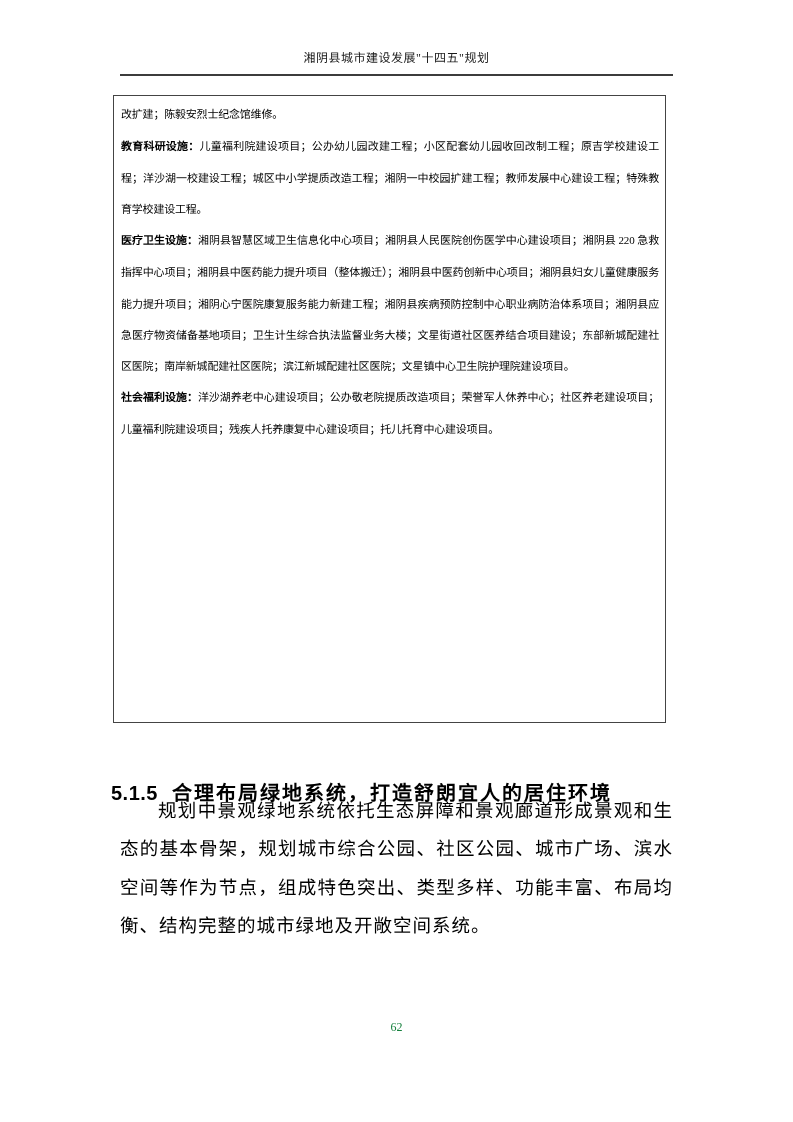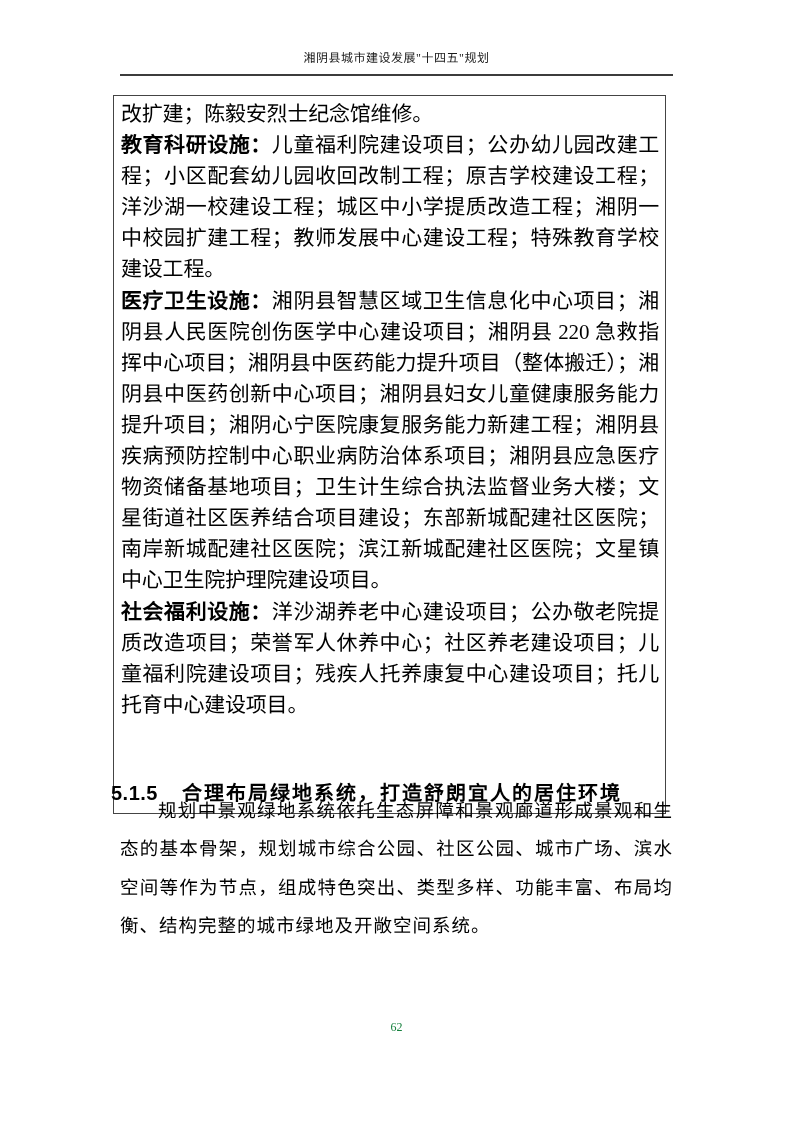--- a/index.html
+++ b/index.html
@@ -30,45 +30,45 @@
     top: 74px;
     width: 553px;
     height: 2px;
     background: #3c3c3c;
   }
   .project-box {
     position: absolute;
     left: 113px;
     top: 95px;
     width: 553px;
-    height: 719px;
+    height: 628px;
     border: 1.5px solid #444444;
     padding: 3px 6px 0 7px;
-    font-size: 21px;
+    font-size: 11px;
     line-height: 31.1px;
     letter-spacing: -0.2px;
     text-align: justify;
   }
   .box-para { margin: 0; }
-  .box-para b { font-weight: bold; }
+  .box-para b { font-weight: bold; font-family: Liberation Mono, monospace; }
   .section-heading {
     position: absolute;
     left: 111px;
     top: 777px;
     width: 560px;
     font-size: 20px;
     font-weight: bold;
     white-space: nowrap;
   }
   .section-heading .sec-num {
     font-family: Liberation Sans, sans-serif;
     letter-spacing: 0.5px;
   }
   .section-heading .sec-title {
-    margin-left: 24px;
+    margin-left: 14px;
     letter-spacing: 2px;
   }
   .body-para {
     position: absolute;
     left: 120px;
     top: 792px;
     width: 553px;
     font-size: 18.5px;
     line-height: 38.4px;
     letter-spacing: 1px;

